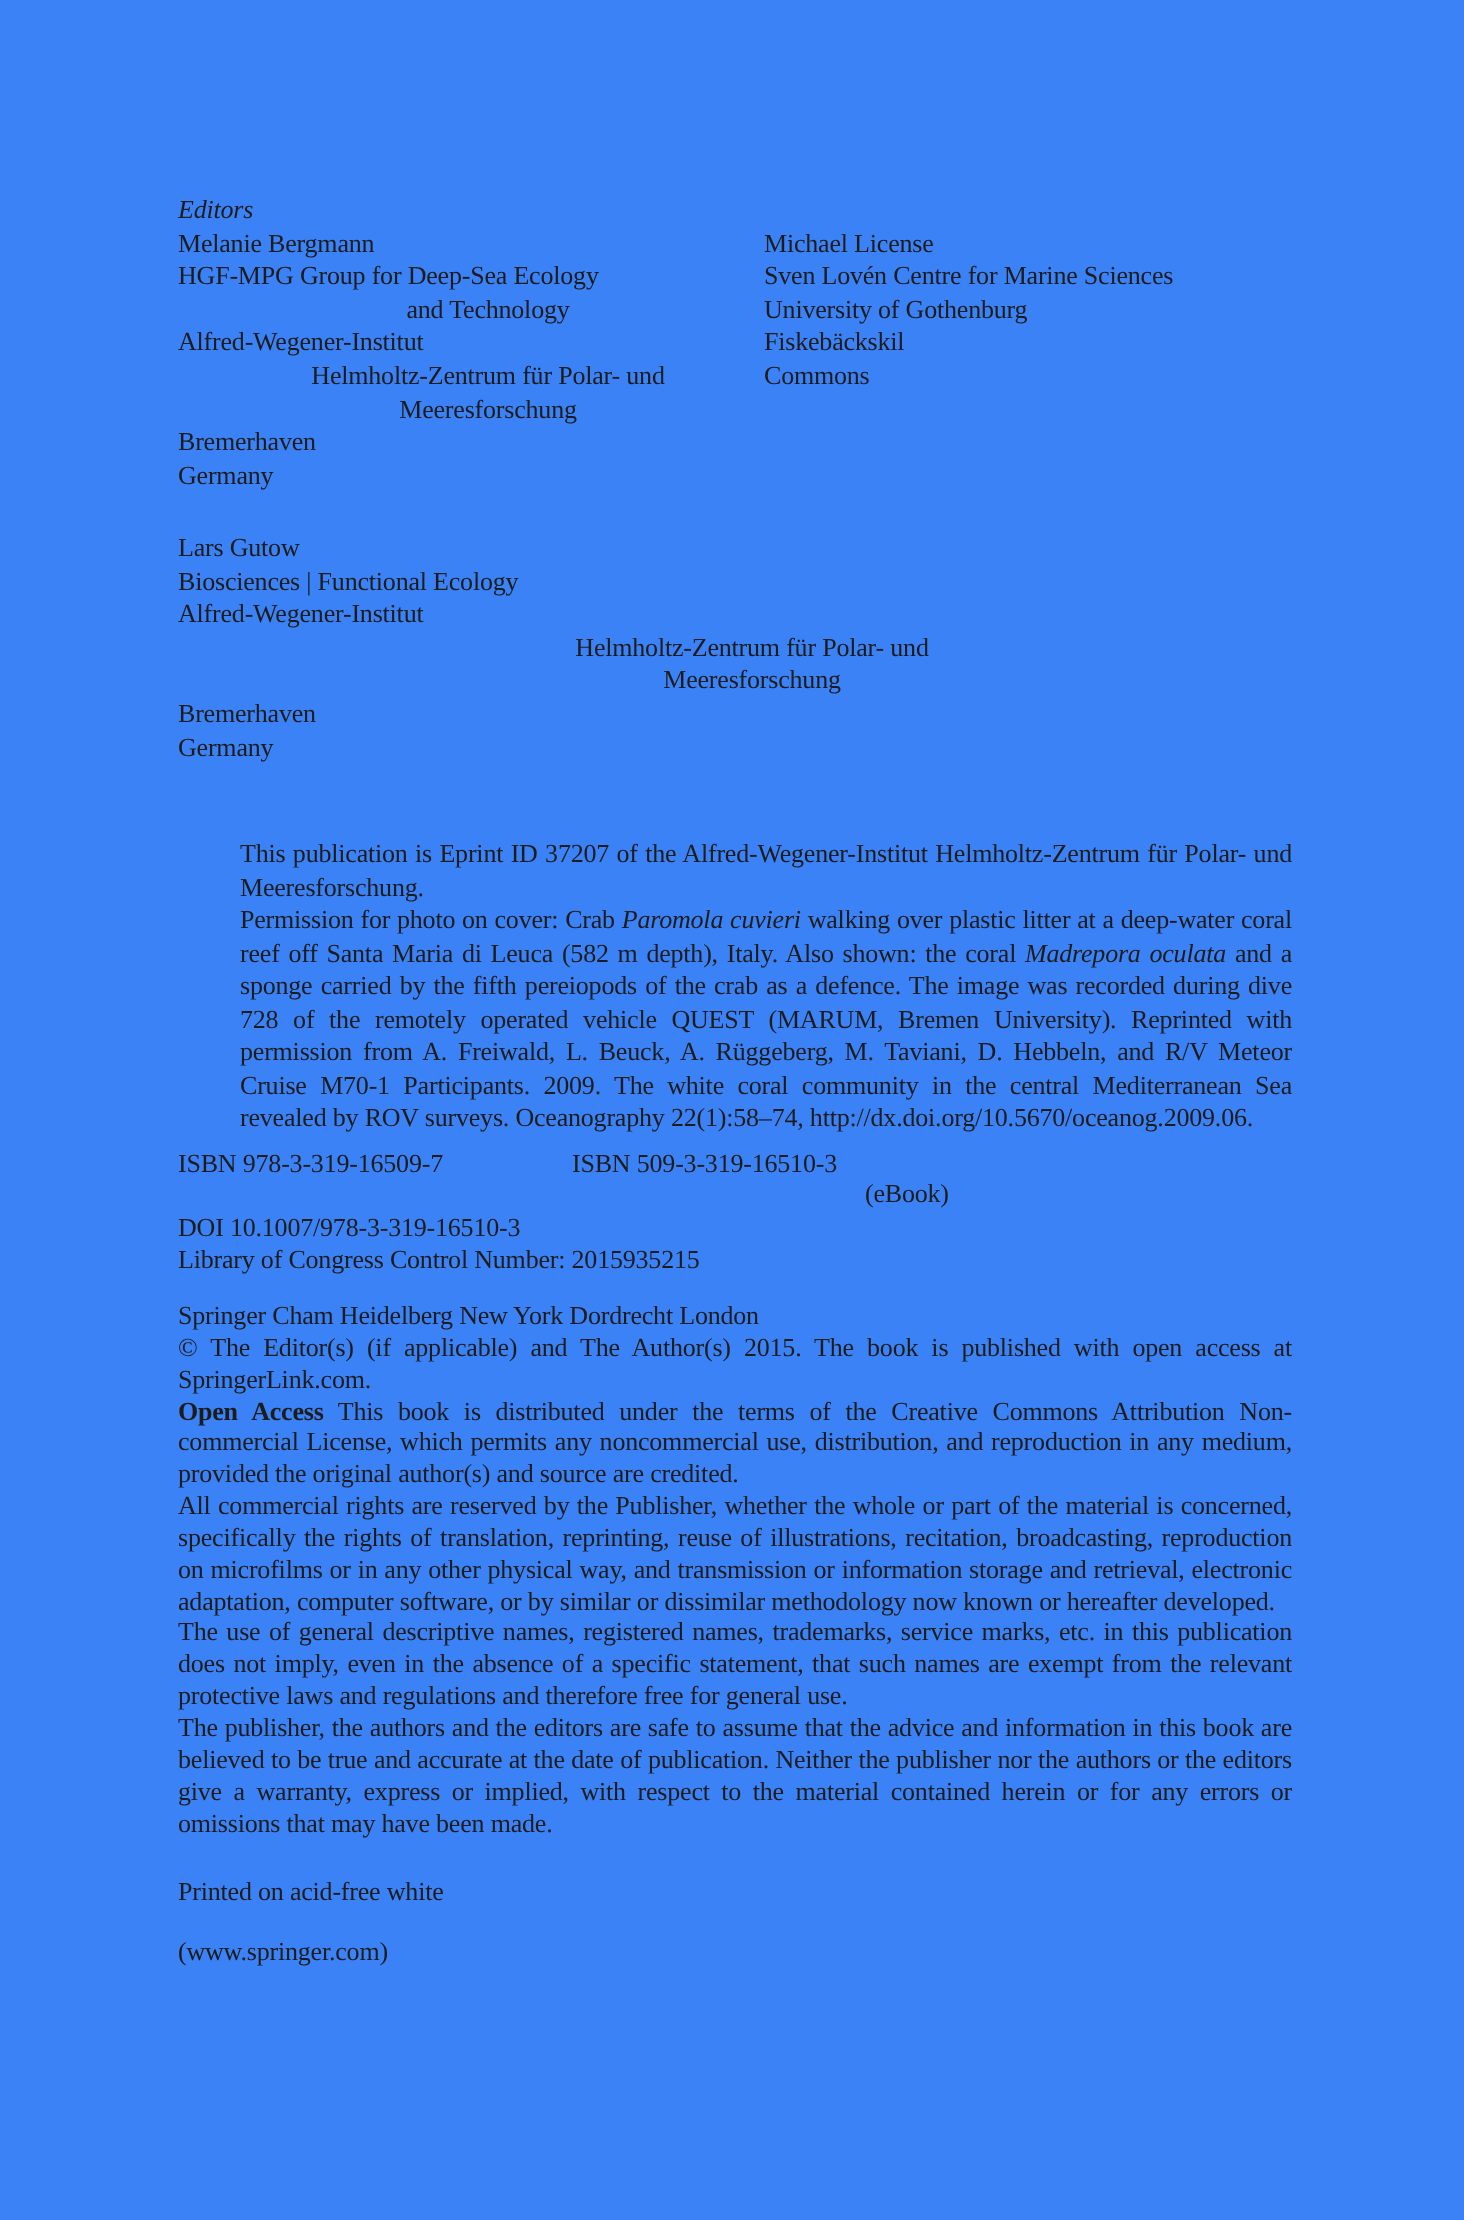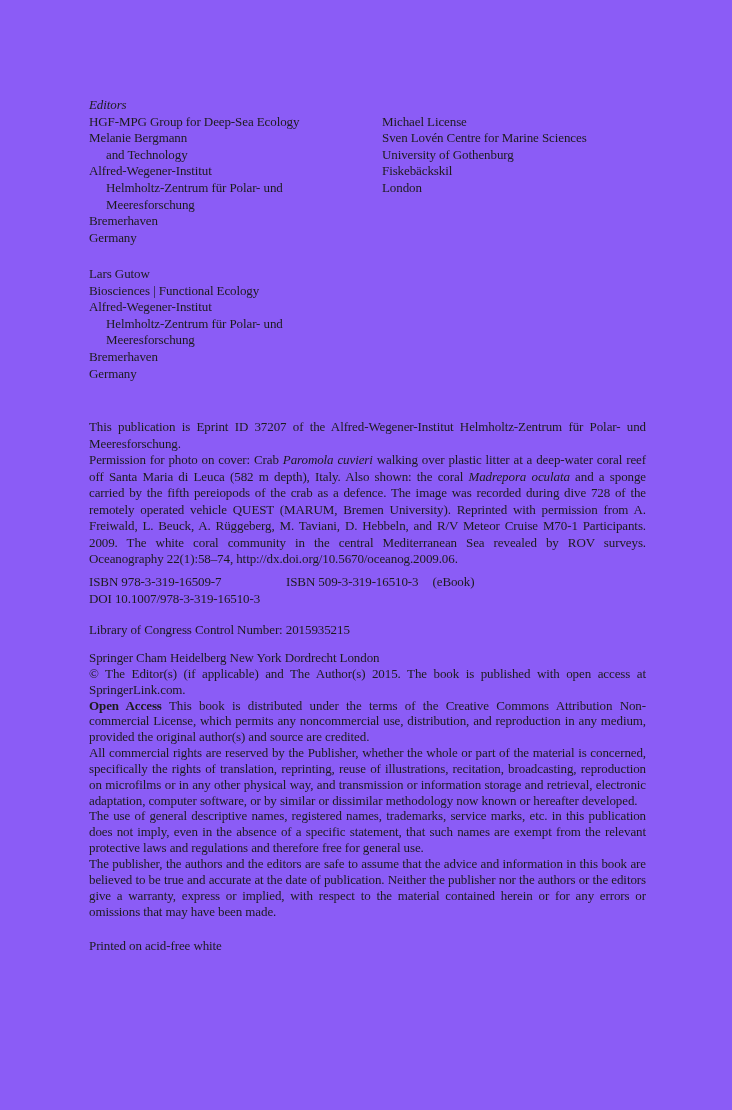--- a/index.html
+++ b/index.html
@@ -1,67 +1,67 @@
 <!DOCTYPE html>
 <html><head>
 <meta charset="utf-8">
 <style>
   html, body { margin: 0; padding: 0; background: #ffffff; }
   .page {
     position: relative;
     width: 732px;
     height: 1110px;
-    background: #8b5cf6;
+    background: #3b82f6;
     color: #1c1c1c;
     font-family: "Liberation Serif", "DejaVu Serif", serif;
     font-size: 13px;
     letter-spacing: -0.1px;
     overflow: hidden;
   }
   .sec { position: absolute; left: 89px; width: 557px; }
   .line { line-height: 16.6px; white-space: nowrap; }
-  .indent { padding-left: 17px; }
+  .indent { padding-left: 17px; text-align: center; }
   .cols { display: flex; }
   .col-l { flex: 0 0 293px; width: 293px; }
   .col-r { flex: 1; }
   .heading-italic { font-style: italic; }
   p { margin: 0; line-height: 16.5px; }
-  p.just { text-align: justify; }
+  p.just { text-align: justify; margin-left: 31px; }
   .imprint p { line-height: 15.85px; text-align: justify; }
   .imprint p.noj { text-align: left; }
   .isbn-row { display: flex; line-height: 16.5px; }
   .isbn-print { width: 197px; flex: 0 0 197px; }
-  .ebook { margin-left: 14px; }
+  .ebook { margin-left: 14px; margin-top: 15px; }
   .oa-label { font-weight: bold; }
   em { font-style: italic; }
 </style>
 </head>
 <body>
 
 <div class="page">
 
   <div class="sec" style="top:97px">
     <div class="line heading-italic">Editors</div>
     <div class="cols">
       <div class="col-l">
+        <div class="line">Melanie Bergmann</div>
         <div class="line">HGF-MPG Group for Deep-Sea Ecology</div>
-        <div class="line">Melanie Bergmann</div>
         <div class="line indent">and Technology</div>
         <div class="line">Alfred-Wegener-Institut</div>
         <div class="line indent">Helmholtz-Zentrum für Polar- und</div>
         <div class="line indent">Meeresforschung</div>
         <div class="line">Bremerhaven</div>
         <div class="line">Germany</div>
       </div>
       <div class="col-r">
         <div class="line">Michael License</div>
         <div class="line">Sven Lovén Centre for Marine Sciences</div>
         <div class="line">University of Gothenburg</div>
         <div class="line">Fiskebäckskil</div>
-        <div class="line">London</div>
+        <div class="line">Commons</div>
       </div>
     </div>
   </div>
 
   <div class="sec" style="top:266px">
     <div class="line">Lars Gutow</div>
     <div class="line">Biosciences | Functional Ecology</div>
     <div class="line">Alfred-Wegener-Institut</div>
     <div class="line indent">Helmholtz-Zentrum für Polar- und</div>
     <div class="line indent">Meeresforschung</div>
@@ -94,15 +94,16 @@
     <p>All commercial rights are reserved by the Publisher, whether the whole or part of the material is concerned, specifically the rights of translation, reprinting, reuse of illustrations, recitation, broadcasting, reproduction on microfilms or in any other physical way, and transmission or information storage and retrieval, electronic adaptation, computer software, or by similar or dissimilar methodology now known or hereafter developed.</p>
     <p>The use of general descriptive names, registered names, trademarks, service marks, etc. in this publication does not imply, even in the absence of a specific statement, that such names are exempt from the relevant protective laws and regulations and therefore free for general use.</p>
     <p>The publisher, the authors and the editors are safe to assume that the advice and information in this book are believed to be true and accurate at the date of publication. Neither the publisher nor the authors or the editors give a warranty, express or implied, with respect to the material contained herein or for any errors or omissions that may have been made.</p>
   </div>
 
   <div class="sec" style="top:938px">
     <div class="line">Printed on acid-free white</div>
   </div>
 
   <div class="sec" style="top:968px">
+    <p>(www.springer.com)</p>
   </div>
 
 </div>
 
 </body></html>

